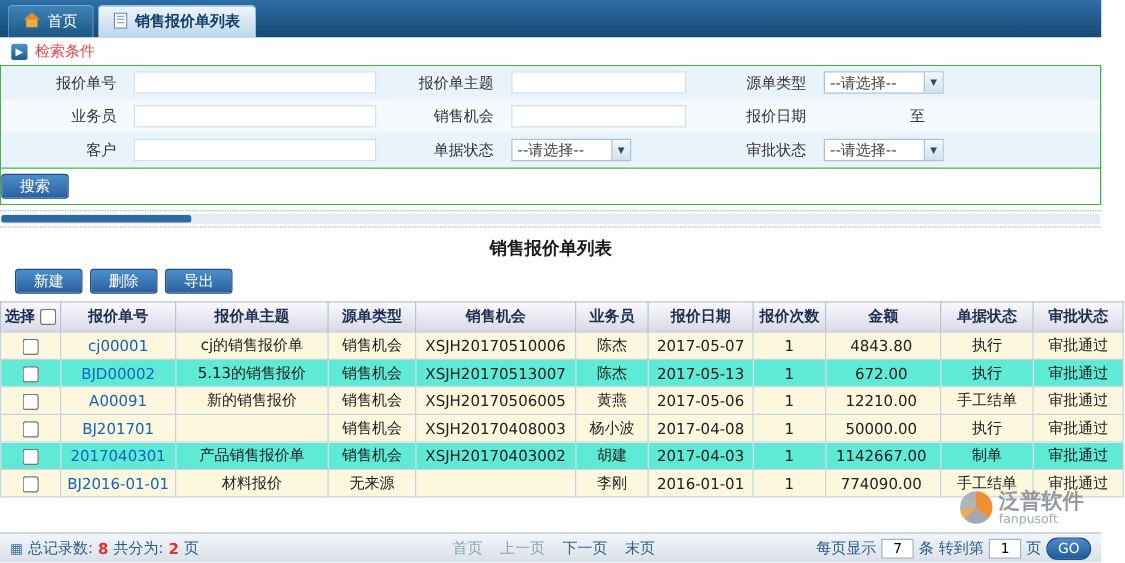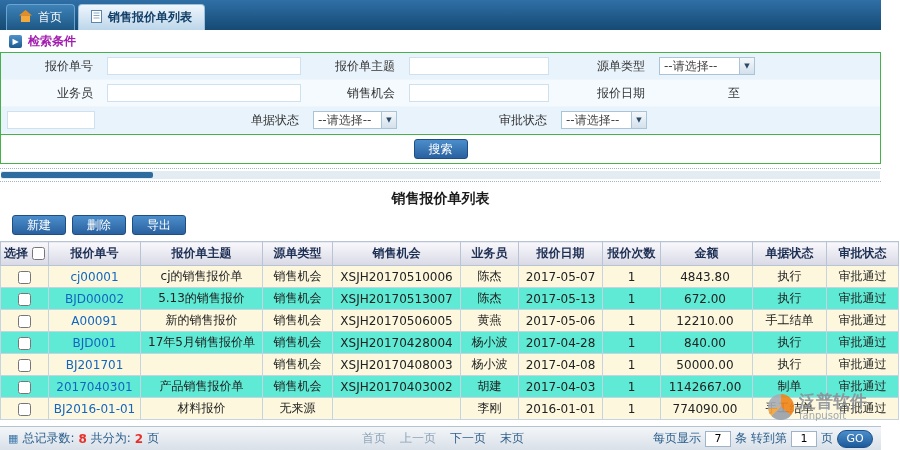--- a/index.html
+++ b/index.html
@@ -9,32 +9,32 @@
 
   
   .tabbar{height:30px;flex:0 0 30px;background:linear-gradient(#2f6fa6,#154a73);display:flex;align-items:flex-end;padding-left:6px;gap:3px}
   .tab{height:26px;display:flex;align-items:center;gap:6px;padding:0 12px;border-radius:4px 4px 0 0;cursor:pointer;white-space:nowrap}
   .tab-inactive{background:linear-gradient(#3d82b8,#1d5784);border:1px solid #6aa4cf;border-bottom:none;color:#fff}
   .tab-active{background:linear-gradient(#eff6fc,#bcd6ea);border:1px solid #9dc0dd;border-bottom:none;color:#123f68;font-weight:bold}
 
   
   .search-header{height:22px;flex:0 0 22px;display:flex;align-items:center;gap:6px;padding:0 9px;background:#fff}
   .sh-icon{width:13px;height:13px;background:linear-gradient(#57a;,#246);background:linear-gradient(#4e93cc,#1d5a8e);border-radius:2px;color:#fff;font-size:8px;line-height:13px;text-align:center}
-  .sh-title{color:#a21caf;font-weight:bold}
+  .sh-title{color:#ef4444;font-weight:normal}
   .search-form{border:1px solid #46b04a;margin:0}
   .sf-row{display:grid;grid-template-columns:100px 206px 96px 152px 98px 1fr;align-items:center;height:27px;border-bottom:1px solid #eef6fc}
   .sf-row:nth-child(odd){background:#e9f3fb}
   .sf-row:nth-child(even){background:#f4fafe}
   .sf-label{text-align:right;padding-right:8px;color:#333}
   .sf-field{padding:0 6px;display:flex;align-items:center}
   .text-input{width:100%;height:18px;border:1px solid #cfe0ee;background:#fff;font-family:inherit;font-size:12px;padding:0 3px}
   .select{width:96px;height:18px;border:1px solid #a9c3d9;background:#fff;display:flex;align-items:center;justify-content:space-between;padding-left:4px;color:#444;cursor:pointer}
   .select .arrow{width:15px;height:16px;background:linear-gradient(#f5f8fb,#d3e0ec);border-left:1px solid #a9c3d9;font-size:7px;line-height:16px;text-align:center;color:#2a4a66}
   .date-to{width:150px;text-align:center;color:#333}
-  .search-btn-row{border-top:1px solid #46b04a;background:#fff;display:flex;justify-content:center;padding:4px 0}
+  .search-btn-row{border-top:1px solid #46b04a;background:#fff;display:flex;padding:4px 0}
   .btn-blue{min-width:54px;height:20px;background:linear-gradient(#4b8ecb,#2a61a0);border:1px solid #1f4e83;border-radius:3px;color:#fff;font-size:12px;cursor:pointer;font-family:inherit;padding:0 10px}
 
   
   .hscroll{margin:4px 0 1px;border-top:1px dotted #9fb6c9;border-bottom:1px dotted #9fb6c9;padding:2px 1px;background:#fff}
   .hscroll-track{height:8px;background:#e3ebf3;position:relative}
   .hscroll-thumb{position:absolute;left:0;top:1px;height:6px;width:152px;background:#2e6b9e;border-radius:2px;cursor:pointer}
 
   
   .list-title{text-align:center;font-size:14px;font-weight:bold;color:#1a1a1a;padding:7px 0 5px}
   .action-bar{display:flex;gap:6px;padding:2px 3px 6px 12px}
@@ -53,21 +53,21 @@
   .records-ic{color:#3d78ab;font-size:11px}
   .red{color:#e8302a;font-weight:bold;font-style:normal}
   .footer-center{flex:1;display:flex;justify-content:center;gap:14px}
   .pg{color:#33618c;cursor:pointer;text-decoration:none}
   .pg-disabled{color:#8da3b8}
   .footer-right{display:flex;align-items:center;gap:4px}
   .small-input{width:26px;height:16px;border:1px solid #9fb4c8;text-align:center;font-size:11px;font-family:inherit}
   .go-btn{width:36px;height:18px;border-radius:9px;background:linear-gradient(#4b8ecb,#1e5a9b);color:#fff;border:1px solid #1c4f87;font-weight:normal;font-size:11px;cursor:pointer;font-family:inherit;line-height:14px}
 
   
-  .watermark{position:absolute;right:14px;bottom:29px;display:flex;align-items:center;gap:5px;opacity:.9;pointer-events:none}
+  .watermark{position:absolute;right:14px;bottom:29px;display:flex;gap:5px;opacity:.9;pointer-events:none}
   .wm-logo{width:26px;height:26px;border-radius:50%;background:conic-gradient(#f08418 0 130deg,#99a0a8 130deg 225deg,#f2a23c 225deg 262deg,#a7adb4 262deg 360deg)}
   .wm-name{font-size:17px;font-weight:bold;color:#8b9096;line-height:17px}
   .wm-script{font-size:10px;color:#9aa0a6}
 </style>
 </head>
 <body>
 
 <div class="page">
 
   <div class="tabbar">
@@ -124,20 +124,21 @@
       <div class="sf-label">销售机会</div>
       <div class="sf-field">
           <input class="text-input" style="">
         </div>
       <div class="sf-label">报价日期</div>
       <div class="sf-field">
         <span class="date-to">至</span>
       </div>
     </div>
     <div class="sf-row">
+      <div class="sf-label">客户</div>
       <div class="sf-field">
           <input class="text-input" style="">
         </div>
       <div class="sf-label">单据状态</div>
       <div class="sf-field">
         <div class="select">
           <span>--请选择--</span>
           <span class="arrow">▼</span>
         </div>
       </div>
@@ -232,33 +233,20 @@
       <td>新的销售报价</td>
       <td>销售机会</td>
       <td>XSJH20170506005</td>
       <td>黄燕</td>
       <td>2017-05-06</td>
       <td>1</td>
       <td class="amount">12210.00</td>
       <td>手工结单</td>
       <td>审批通过</td>
     </tr>
-        <tr class="even">
-      <td><input type="checkbox" class="cb" style=""></td>
-      <td><a class="link" href="#">BJD001</a></td>
-      <td>17年5月销售报价单</td>
-      <td>销售机会</td>
-      <td>XSJH20170428004</td>
-      <td>杨小波</td>
-      <td>2017-04-28</td>
-      <td>1</td>
-      <td class="amount">840.00</td>
-      <td>执行</td>
-      <td>审批通过</td>
-    </tr>
         <tr class="odd">
       <td><input type="checkbox" class="cb" style=""></td>
       <td><a class="link" href="#">BJ201701</a></td>
       <td></td>
       <td>销售机会</td>
       <td>XSJH20170408003</td>
       <td>杨小波</td>
       <td>2017-04-08</td>
       <td>1</td>
       <td class="amount">50000.00</td>

